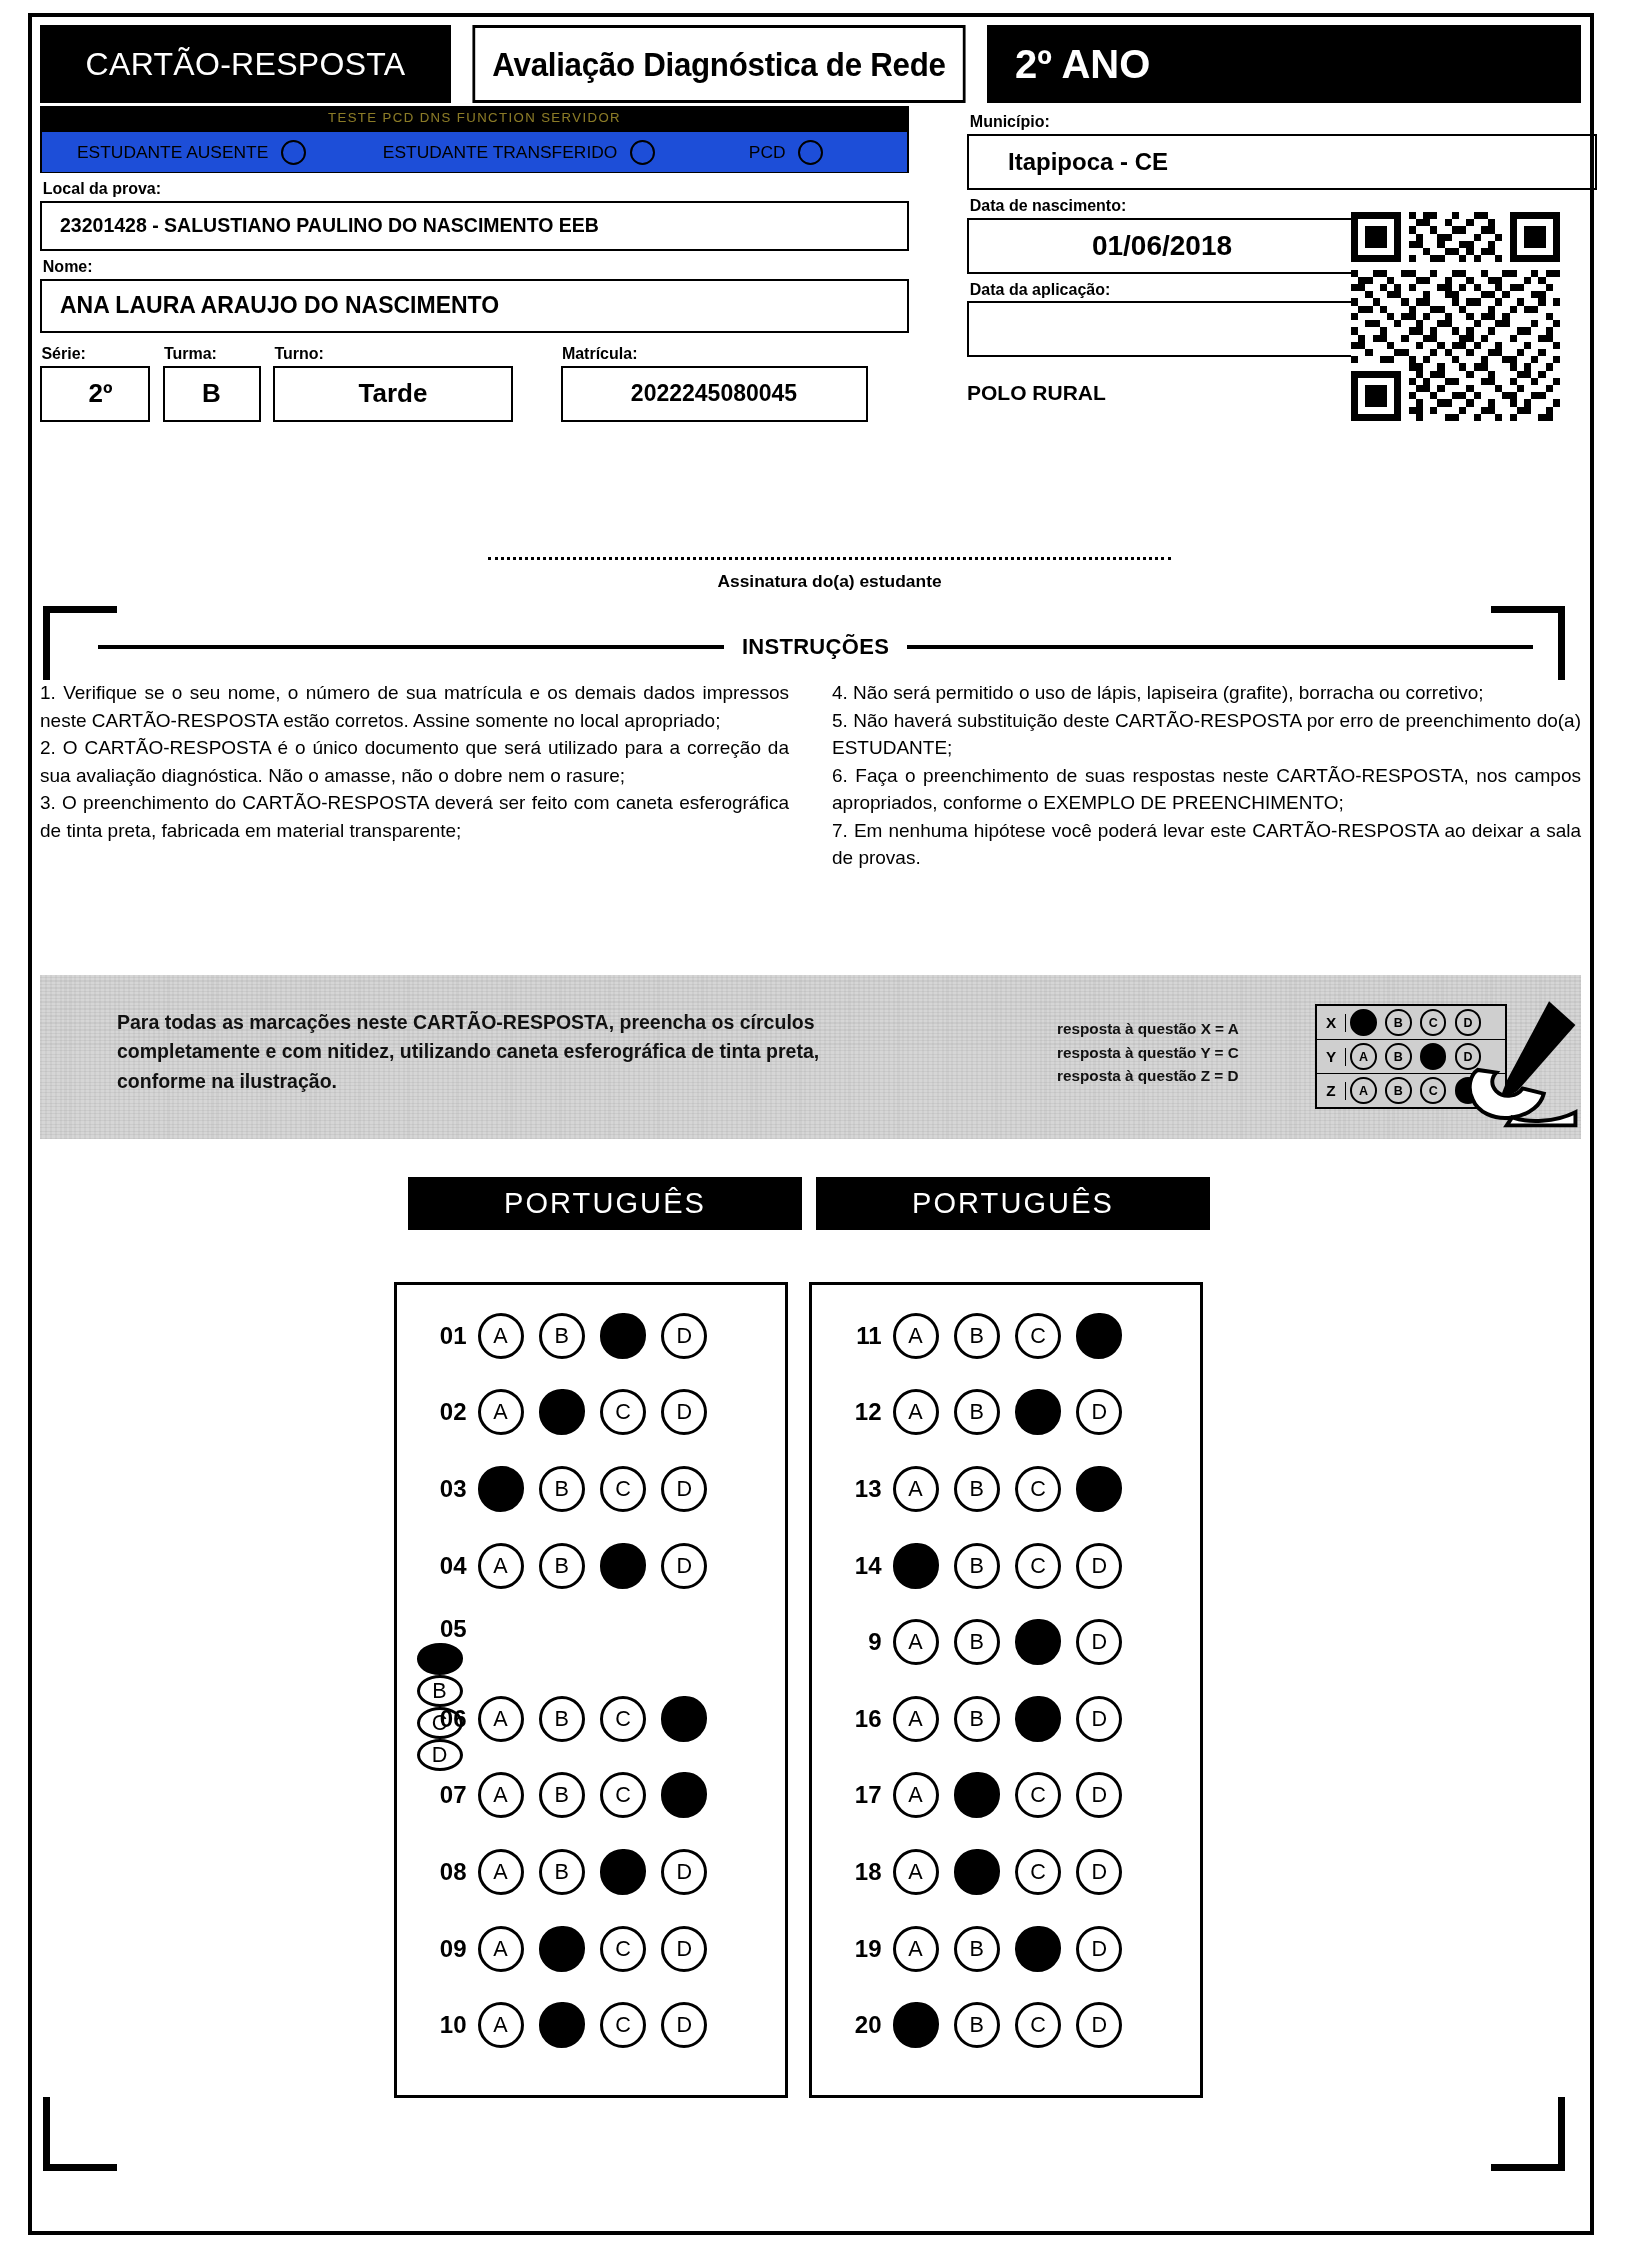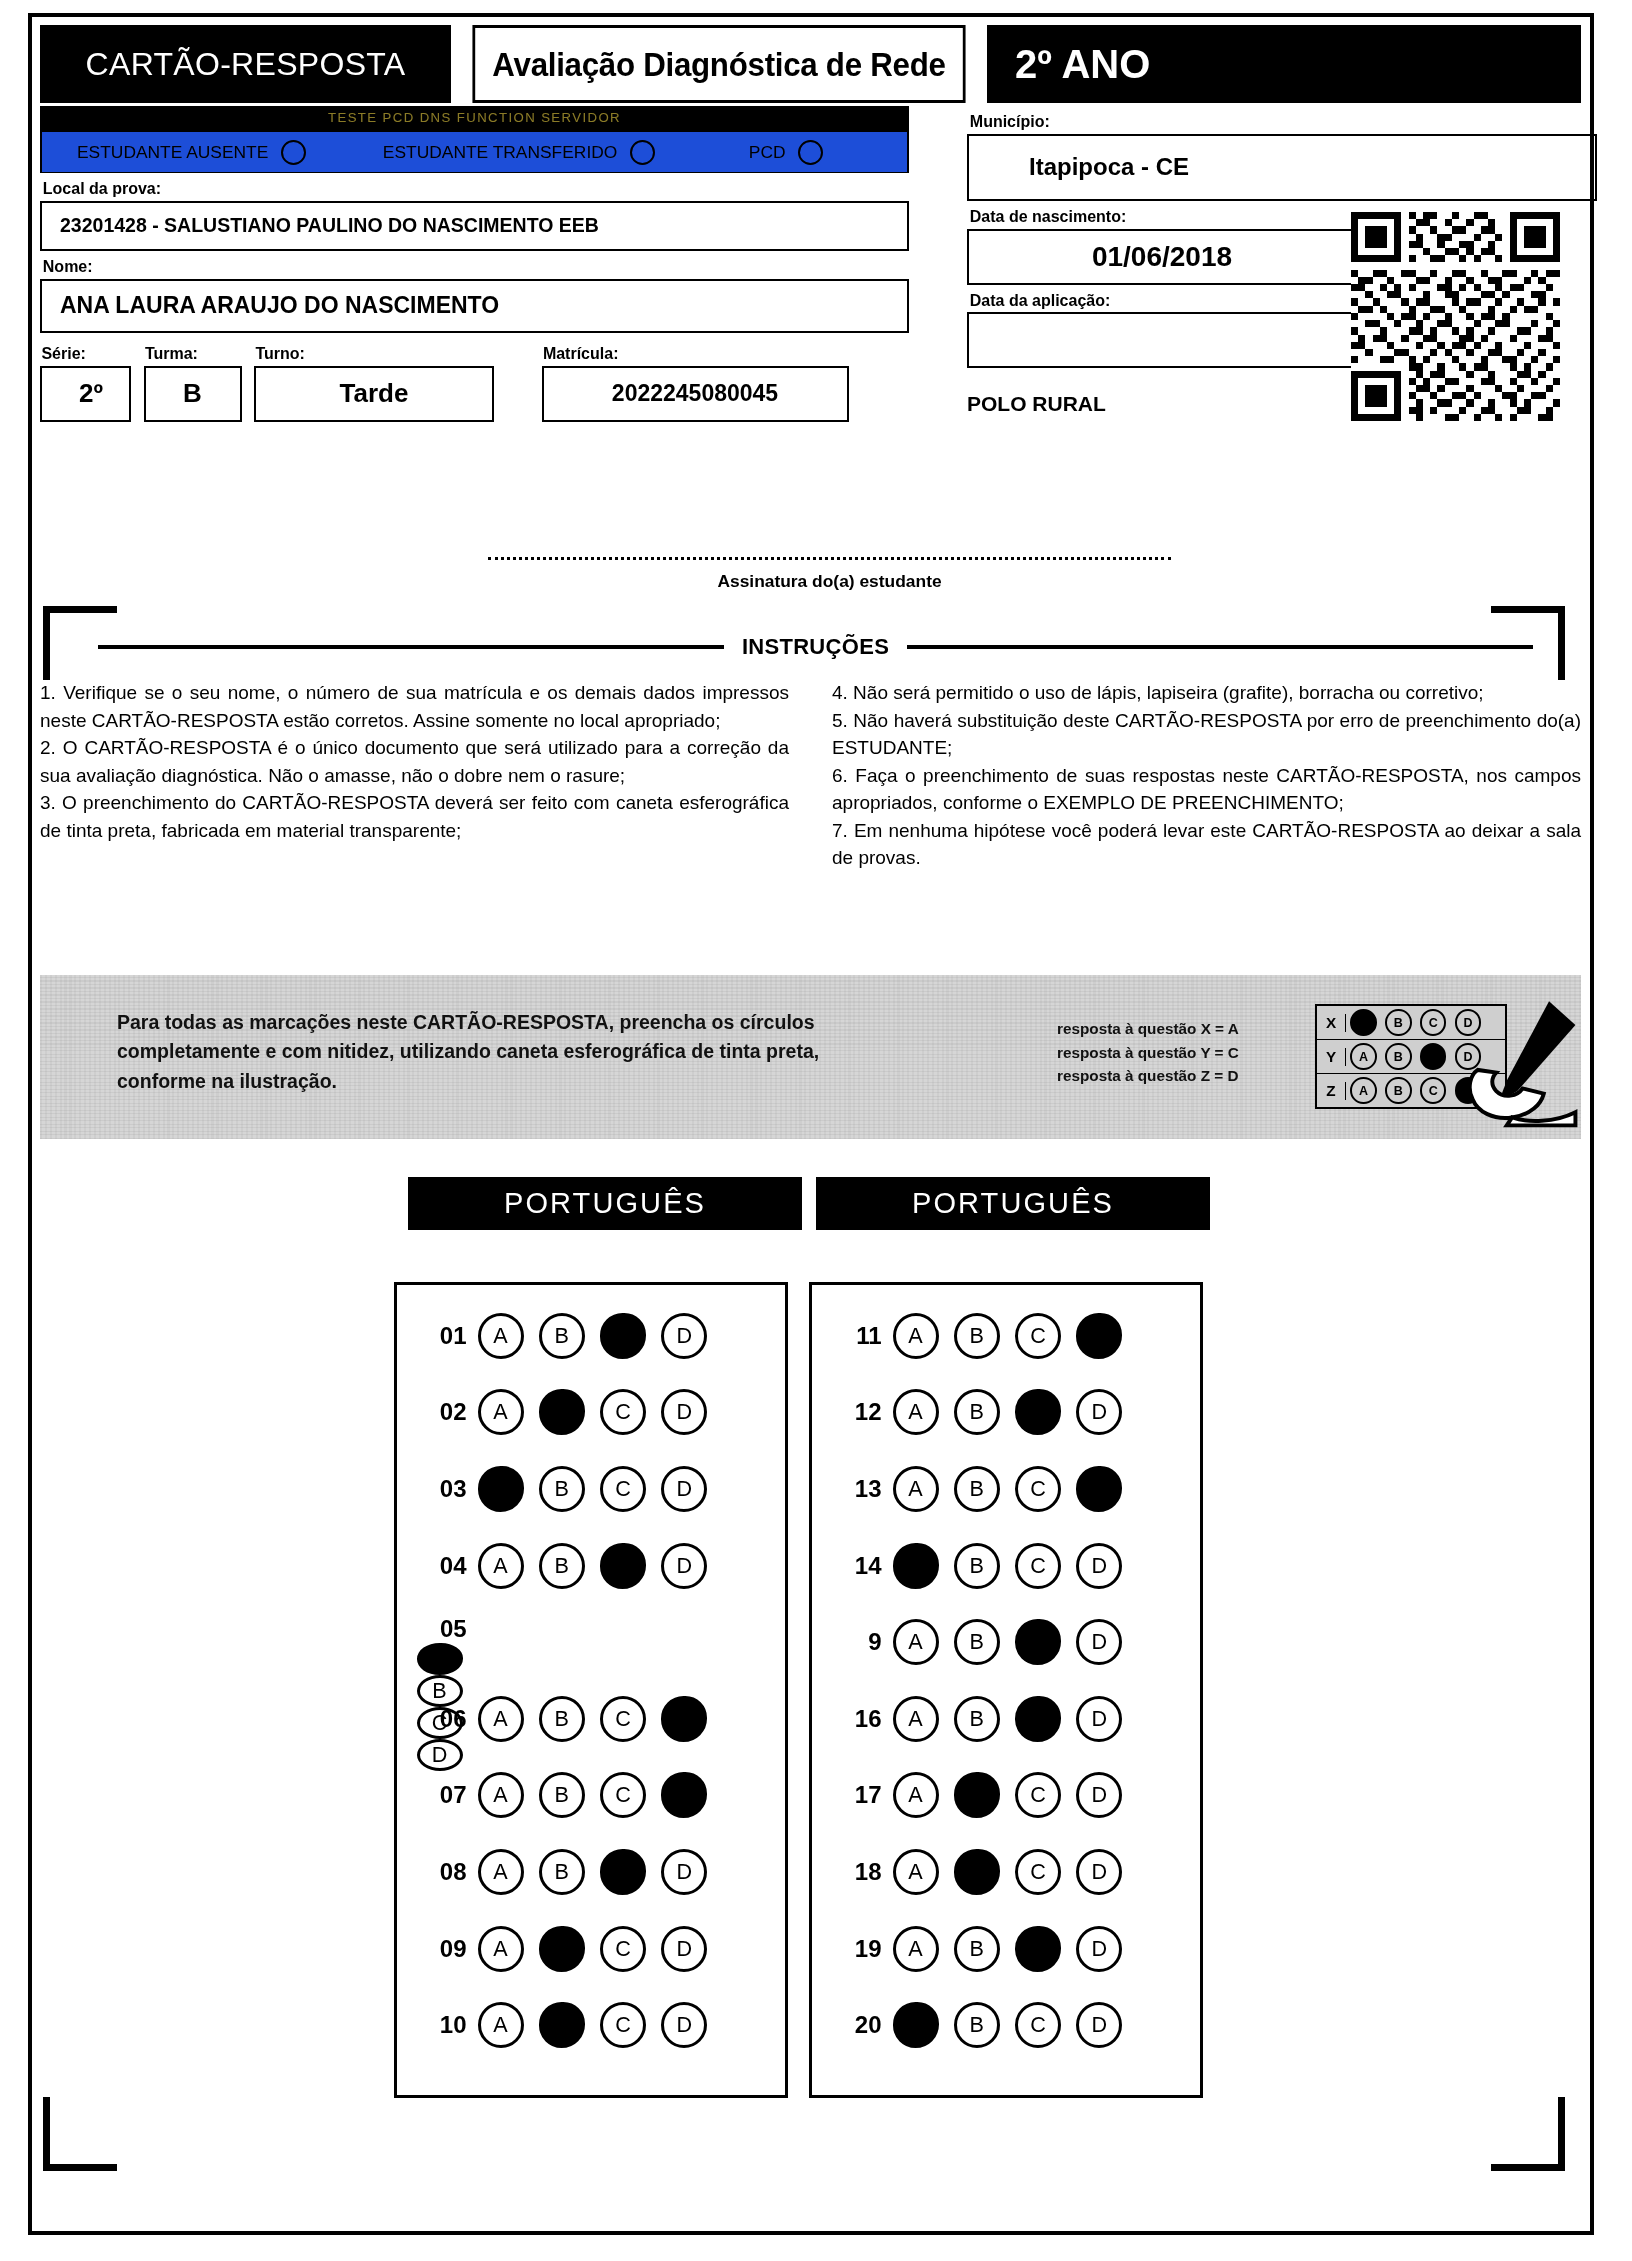--- a/index.html
+++ b/index.html
@@ -165,31 +165,31 @@
     font-size: 23px;
   }
 
   .small-row {
     display: flex;
     align-items: flex-end;
     margin-top: 5.6px;
   }
   .sr-cell { margin-right: 12.5px; }
   .sr-cell .field-label { margin-left: 1.4px; }
-  .fb-serie { width: 91px; height: 56px; font-size: 26px; justify-content: center; padding-left: 11px; }
+  .fb-serie { width: 110px; height: 56px; font-size: 26px; justify-content: center; padding-left: 11px; }
   .fb-turma { width: 98px; height: 56px; font-size: 26px; justify-content: center; padding-left: 0; }
   .fb-turno { width: 240px; height: 56px; font-size: 26px; justify-content: center; padding-left: 0; }
   .fb-matricula { width: 307px; height: 56px; font-size: 23px; justify-content: center; padding-left: 0; }
   .sr-matricula { margin-left: 35px; }
 
   .fb-municipio {
     width: 630px;
-    height: 67px;
+    height: 56px;
     font-size: 24px;
-    padding-left: 60px;
+    padding-left: 39px;
   }
   .fb-nasc {
     width: 390px;
     height: 56px;
     font-size: 28px;
     justify-content: center;
     padding-left: 0;
   }
   .fb-aplic {
     width: 390px;

